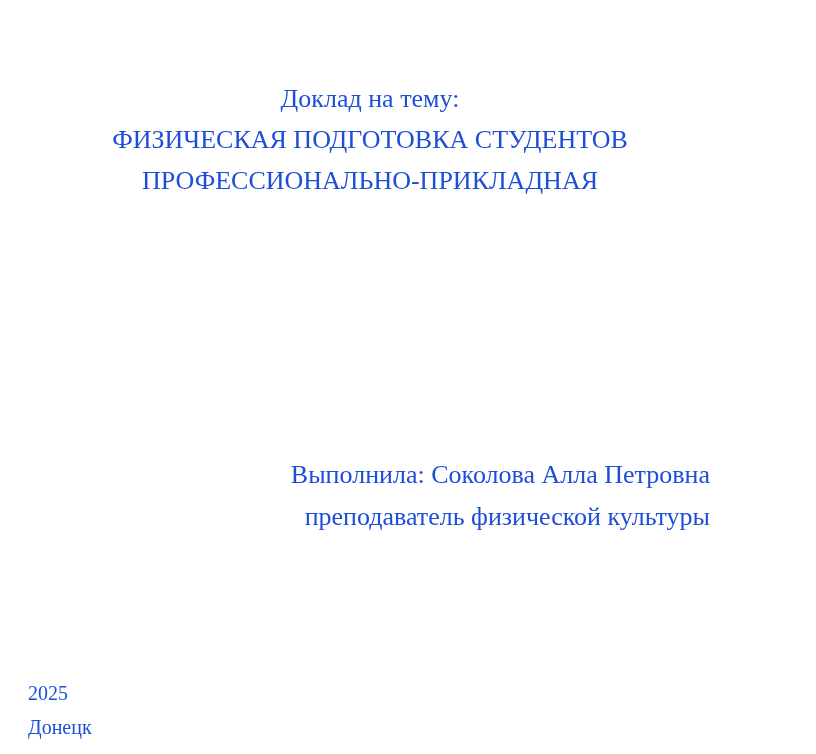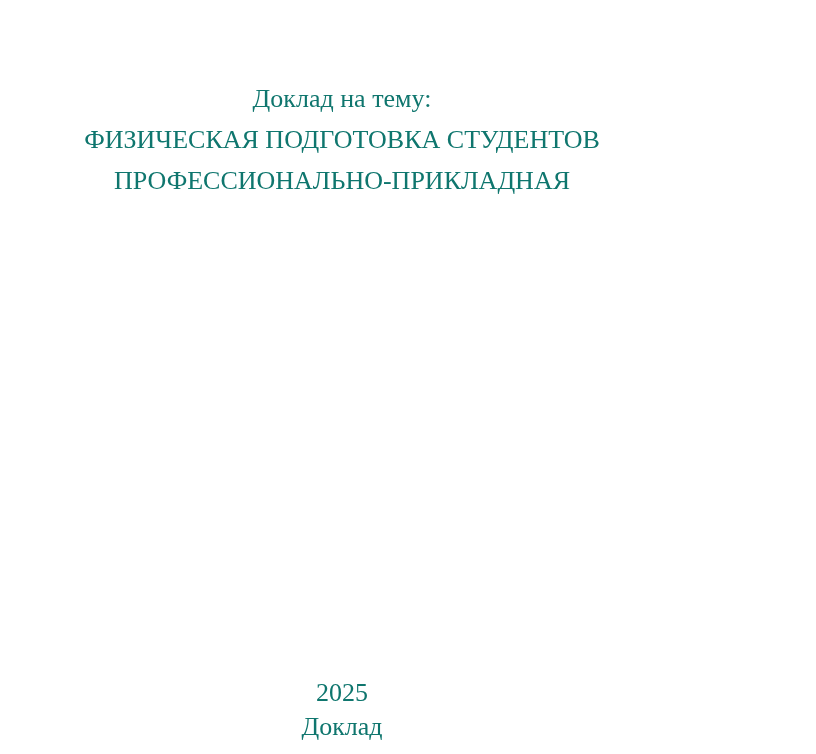--- a/index.html
+++ b/index.html
@@ -7,21 +7,22 @@
     padding: 0;
     background: #ffffff;
   }
   .page {
     position: relative;
     width: 684px;
     height: 754px;
     background: #ffffff;
     overflow: hidden;
     font-family: "Liberation Serif", "DejaVu Serif", serif;
-    color: #0f766e;
+    color: #1d4ed8;
+    margin-left: 28px;
   }
   .title-block {
     position: absolute;
     top: 78px;
     left: 0;
     right: 0;
     text-align: center;
     font-size: 26px;
     line-height: 41px;
     white-space: nowrap;
@@ -34,36 +35,40 @@
     text-align: right;
     font-size: 26px;
     line-height: 42px;
     white-space: nowrap;
   }
   .footer-block {
     position: absolute;
     top: 676px;
     left: 0;
     right: 0;
-    text-align: center;
-    font-size: 26px;
+    text-align: left;
+    font-size: 20px;
     line-height: 34px;
     white-space: nowrap;
   }
 </style>
 </head>
 <body>
 
 <div class="page">
 
   <div class="title-block">
     <div>Доклад на тему:</div>
     <div>ФИЗИЧЕСКАЯ ПОДГОТОВКА СТУДЕНТОВ</div>
     <div>ПРОФЕССИОНАЛЬНО-ПРИКЛАДНАЯ</div>
   </div>
 
+  <div class="author-block">
+    <div>Выполнила: Соколова Алла Петровна</div>
+    <div>преподаватель физической культуры</div>
+  </div>
 
   <div class="footer-block">
     <div>2025</div>
-    <div>Доклад</div>
+    <div>Донецк</div>
   </div>
 
 </div>
 
 </body></html>

